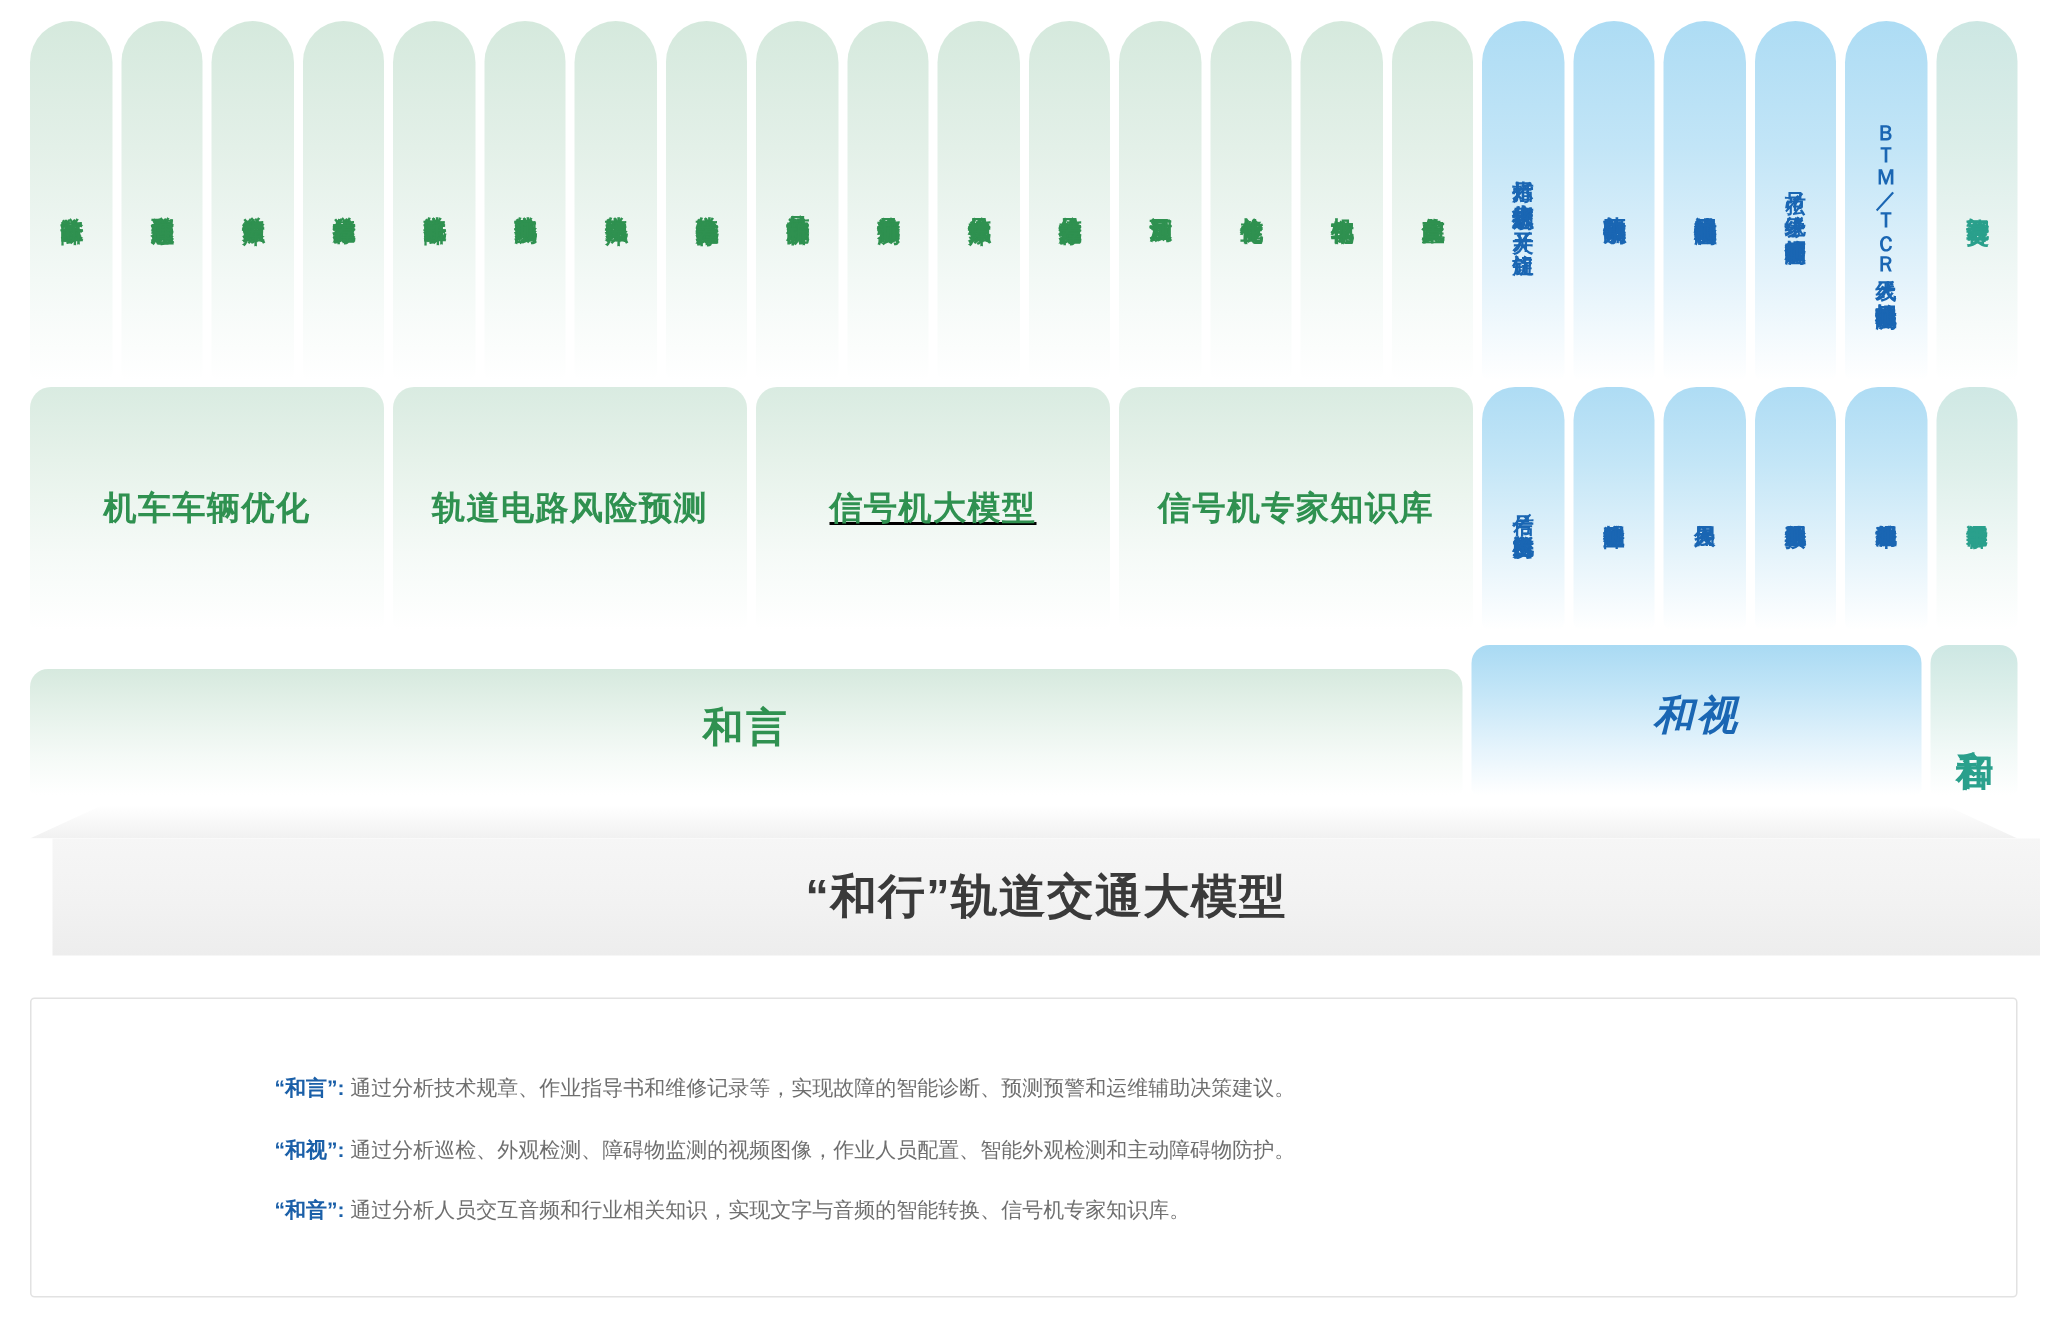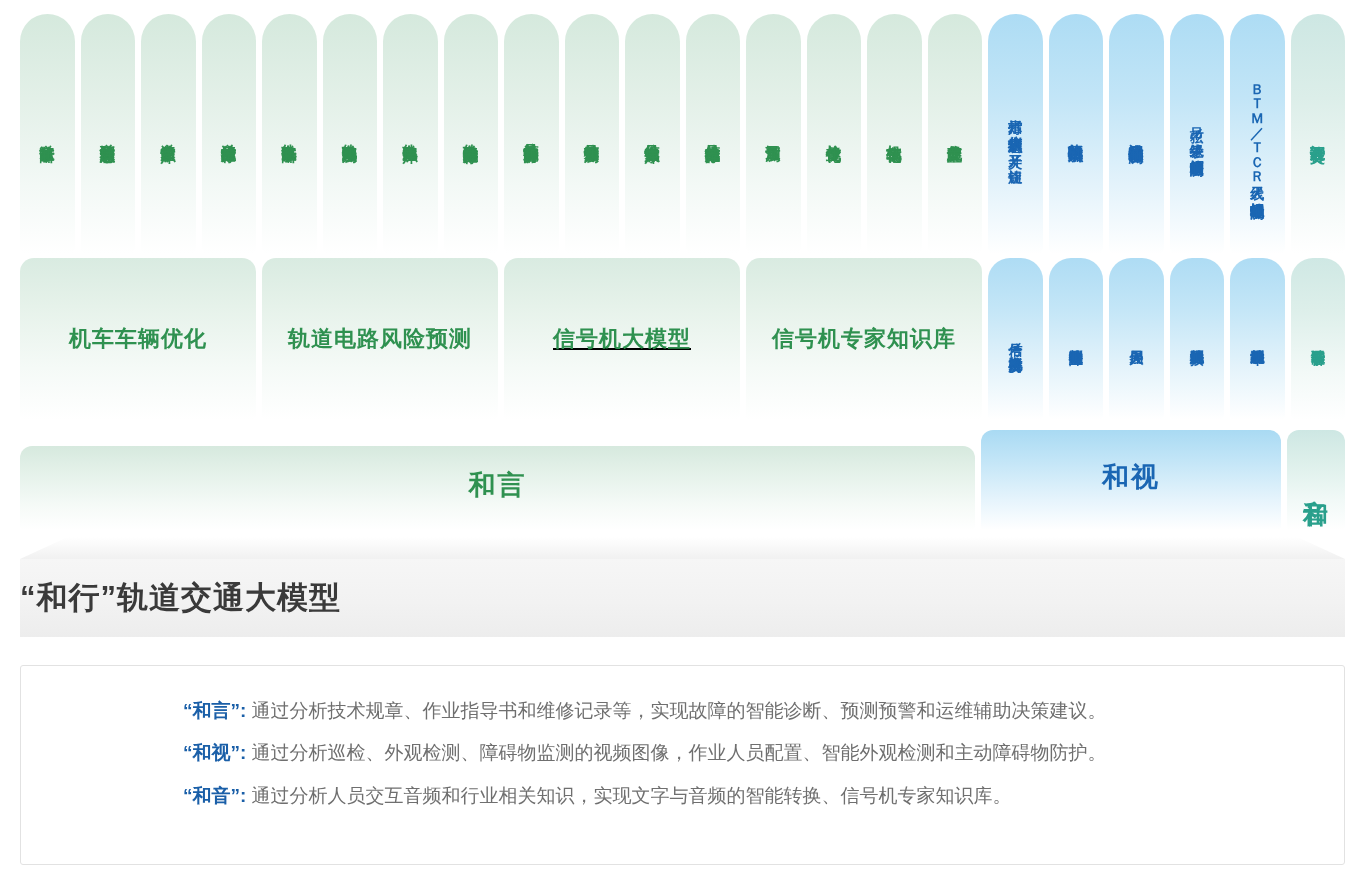--- a/index.html
+++ b/index.html
@@ -122,20 +122,21 @@
     display: flex;
     align-items: center;
     justify-content: center;
     position: relative;
   }
   .band.green {
     background: linear-gradient(to bottom, #d6e9de 0%, #e4f1e9 30%, #f5faf7 70%, #ffffff 100%);
   }
   .band.blue {
     background: linear-gradient(to bottom, #a9daf3 0%, #c2e5f7 30%, #e6f4fc 70%, #ffffff 100%);
+    font-style: italic;
   }
   .band.teal {
     background: linear-gradient(to bottom, #cde7e3 0%, #dcefea 30%, #f1f9f7 70%, #ffffff 100%);
   }
   .band .blabel {
     font-size: 27px;
     font-weight: 700;
     letter-spacing: 2px;
     margin-top: -6px;
   }
@@ -159,50 +160,52 @@
   }
   #base-top {
     position: absolute;
     left: 0; top: 0;
     width: 100%; height: 22px;
     background: linear-gradient(to bottom, #ffffff 0%, #f1f1f1 100%);
     clip-path: polygon(3.6% 0%, 96.4% 0%, 100% 100%, 0% 100%);
   }
   #base-body {
     position: absolute;
-    left: 0; top: 22px;
+    left: 15px; top: 22px;
     width: 100%; height: 78px;
     background: linear-gradient(to bottom, #f6f6f6 0%, #f2f2f2 55%, #ededed 100%);
     display: flex;
     align-items: center;
+    justify-content: center;
   }
   #base-title {
     font-size: 31px;
     font-weight: 700;
     color: #3a3a3a;
     letter-spacing: 1px;
   }
 
   
   #legend {
     position: absolute;
     left: 20px; top: 665px;
     width: 1325px; height: 200px;
     border: 1px solid #e2e2e2;
     border-radius: 3px;
     background: #ffffff;
     padding: 30px 0 0 0;
   }
   .legend-line {
-    font-size: 19px;
+    font-size: 14px;
     line-height: 1.55;
     color: #6f6f6f;
     padding-left: 162px;
     margin-bottom: 13px;
     white-space: nowrap;
+    margin-top: 19px;
   }
   .legend-key {
     color: #1a5fa8;
     font-weight: 700;
   }
 </style>
 </head>
 <body>
 
 <div id="stage">

